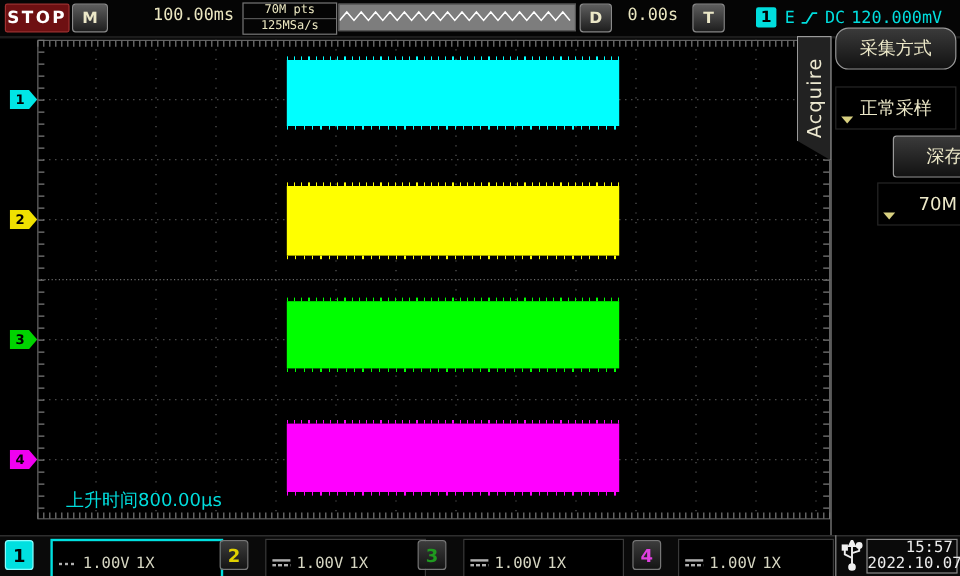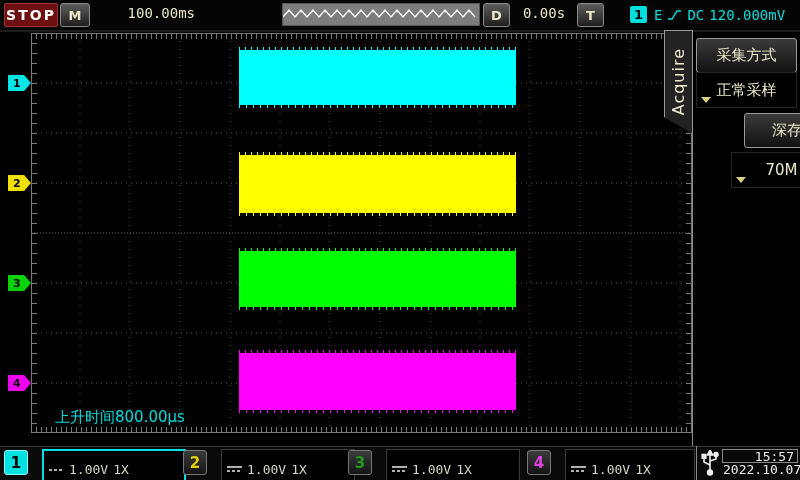--- a/index.html
+++ b/index.html
@@ -61,34 +61,38 @@
   .ch-badge{top:3px;width:24px;height:25px;border-radius:3px;font-size:15px;font-weight:bold;
             display:flex;align-items:center;justify-content:center;box-sizing:border-box;}
   .ch-badge.plain{background:linear-gradient(#3c3c3c,#141414);border:1px solid #777;}
   .ch-box{top:2px;height:40px;background:#000;border:1px solid #3a3a3a;box-sizing:border-box;
           display:flex;align-items:center;gap:5px;padding-left:5px;color:#d6d6c2;font-size:13px;
           font-family:"DejaVu Sans Mono","Liberation Mono",monospace;margin-left:12px;}
   .dc-icon{display:inline-block;width:15px;}
   .dc-icon .l1{height:2px;background:#b0b0b0;}
   .dc-icon .l2{height:2px;margin-top:2px;background:repeating-linear-gradient(90deg,#b0b0b0 0 3px,transparent 3px 5px);}
   #usb-sep{left:696px;top:446px;width:1px;height:34px;background:#8a8a8a;position:absolute;}
-  #clock-box{left:722px;top:2px;width:76px;height:14px;border:1px solid #8a8a8a;box-sizing:border-box;
+  #clock-box{left:722px;top:2px;width:76px;height:29px;border:1px solid #8a8a8a;box-sizing:border-box;
              color:#ededed;font-size:13px;text-align:right;
              font-family:"DejaVu Sans Mono","Liberation Mono",monospace;}
   #clock-box div{padding-right:3px;line-height:13px;}
 </style>
 </head>
 <body>
 
 <div id="screen">
 
   <div id="topbar" class="abs">
     <div id="stop-btn" class="abs">STOP</div>
     <div id="m-btn" class="abs sqbtn">M</div>
     <div id="timebase" class="abs">100.00ms</div>
+    <div id="pts-box" class="abs">
+      <div class="row">70M pts</div>
+      <div class="row">125MSa/s</div>
+    </div>
     <div id="wave-preview" class="abs">
       <svg width="194" height="19" viewBox="0 0 194 19">
         <polyline fill="none" stroke="#ffffff" stroke-width="1.3" points="0,13 6,6 12,13 18,6 24,13 30,6 36,13 42,6 48,13 54,6 60,13 66,6 72,13 78,6 84,13 90,6 96,13 102,6 108,13 114,6 120,13 126,6 132,13 138,6 144,13 150,6 156,13 162,6 168,13 174,6 180,13 186,6 192,13"></polyline>
       </svg>
     </div>
     <div id="d-btn" class="abs sqbtn">D</div>
     <div id="h-offset" class="abs">0.00s</div>
     <div id="t-btn" class="abs sqbtn">T</div>
     <div id="trig-badge" class="abs">1</div>
     <div id="trig-info" class="abs">
@@ -156,21 +160,21 @@
     <div class="fuzz-b" style="background:repeating-linear-gradient(90deg,#ff00ff 0 1px,transparent 1px 7px);"></div>
   </div>
 
   <div id="meas-text" class="abs">上升时间800.00μs</div>
 
   <div id="vsep" class="abs"></div>
 
   <div id="acq-tab" class="abs">
     <span>Acquire</span>
   </div>
-  <div class="abs menu-btn" style="top:38px;">采集方式</div>
+  <div class="abs menu-btn" style="top:23px;border-radius:11px;">采集方式</div>
   <div class="abs menu-val" style="top:72px;">
     <span>正常采样</span>
     <i class="dd-arrow"></i>
   </div>
   <div class="abs menu-btn" style="top:113px;margin-left:48px;">深存储</div>
   <div class="abs menu-val" style="top:152px;margin-left:35px;">
     <span>70M</span>
     <i class="dd-arrow"></i>
   </div>
 

